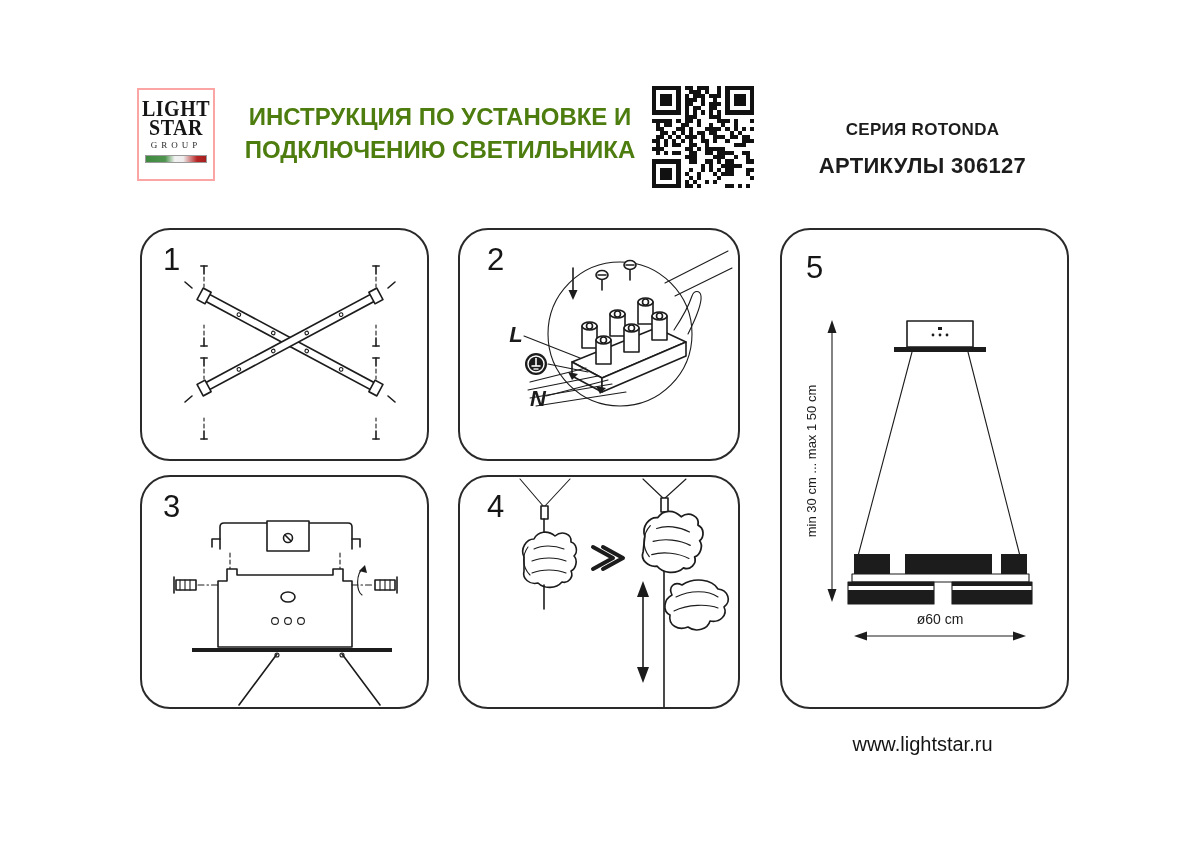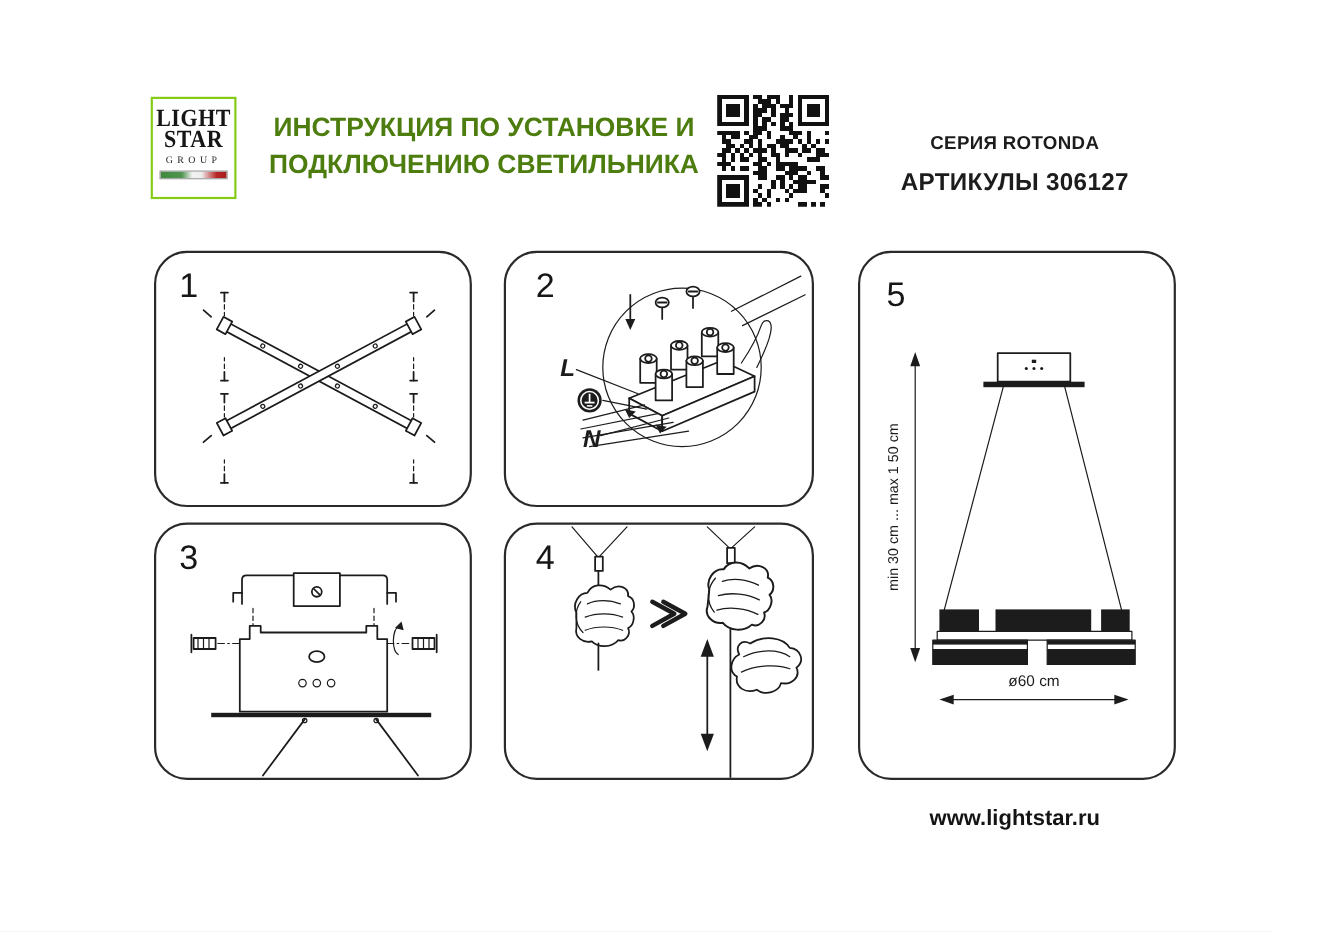--- a/index.html
+++ b/index.html
@@ -1,19 +1,19 @@
 <!DOCTYPE html>
 <html><head>
 <meta charset="utf-8">
 <style>
   html,body{margin:0;padding:0;background:#e9e9e9;}
   #sheet{position:relative;width:1200px;height:847px;background:#ffffff;overflow:hidden;
          font-family:"Liberation Sans","DejaVu Sans",sans-serif;color:#1c1c1c;}
   
-  #logo{position:absolute;left:137px;top:88px;width:74px;height:89px;border:2px solid #84cc16;
+  #logo{position:absolute;left:137px;top:88px;width:74px;height:89px;border:2px solid #fca5a5;
         background:#fff;text-align:center;}
   #logo .w{font-family:"Liberation Serif","DejaVu Serif",serif;font-weight:700;font-size:20px;
            line-height:19px;letter-spacing:.5px;color:#151515;transform:scaleY(1.12);}
   #logo .w1{margin-top:9px;}
   #logo .grp{font-family:"Liberation Serif","DejaVu Serif",serif;font-size:9px;letter-spacing:4px;
              margin-top:3px;color:#2a2a2a;}
   #logo .flag{height:6px;margin:5px 6px 0 6px;border:1px solid #9a9a9a;
               background:linear-gradient(90deg,#3f8a3f 0%,#4f944f 32%,#f2f2f2 48%,#efecec 62%,#b72525 85%,#a51f1f 100%);}
   #title{position:absolute;left:228px;top:100px;width:424px;text-align:center;
          font-weight:700;font-size:24px;line-height:33px;color:#4d7c0f;}
@@ -33,21 +33,21 @@
   
   .ln{stroke:#1c1c1c;stroke-width:1.6;fill:none;stroke-linecap:round;stroke-linejoin:round;}
   .lnthin{stroke:#1c1c1c;stroke-width:1.1;fill:none;stroke-linecap:round;stroke-linejoin:round;}
   .fl{fill:#1c1c1c;stroke:none;}
   .whitefill{fill:#ffffff;}
   .dash{stroke-dasharray:4 3;}
   .dashdot{stroke-dasharray:6 3 1.5 3;}
   .svgtext{font-family:"Liberation Sans","DejaVu Sans",sans-serif;fill:#1c1c1c;}
   
   #website{position:absolute;left:780px;top:733px;width:285px;text-align:center;
-           font-weight:700;font-size:20px;color:#141414;}
+           font-weight:400;font-size:20px;color:#141414;}
 </style>
 </head>
 <body>
 
 <div id="sheet">
 
   <div id="logo">
     <div class="w w1">LIGHT</div>
     <div class="w">STAR</div>
     <div class="grp">GROUP</div>

